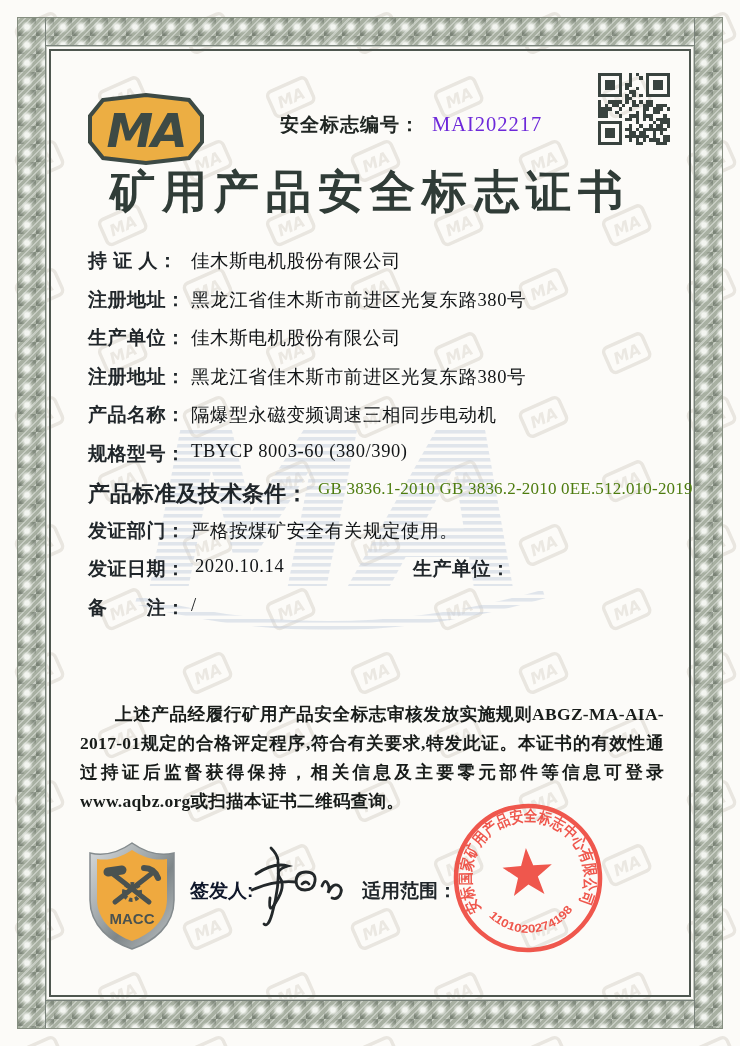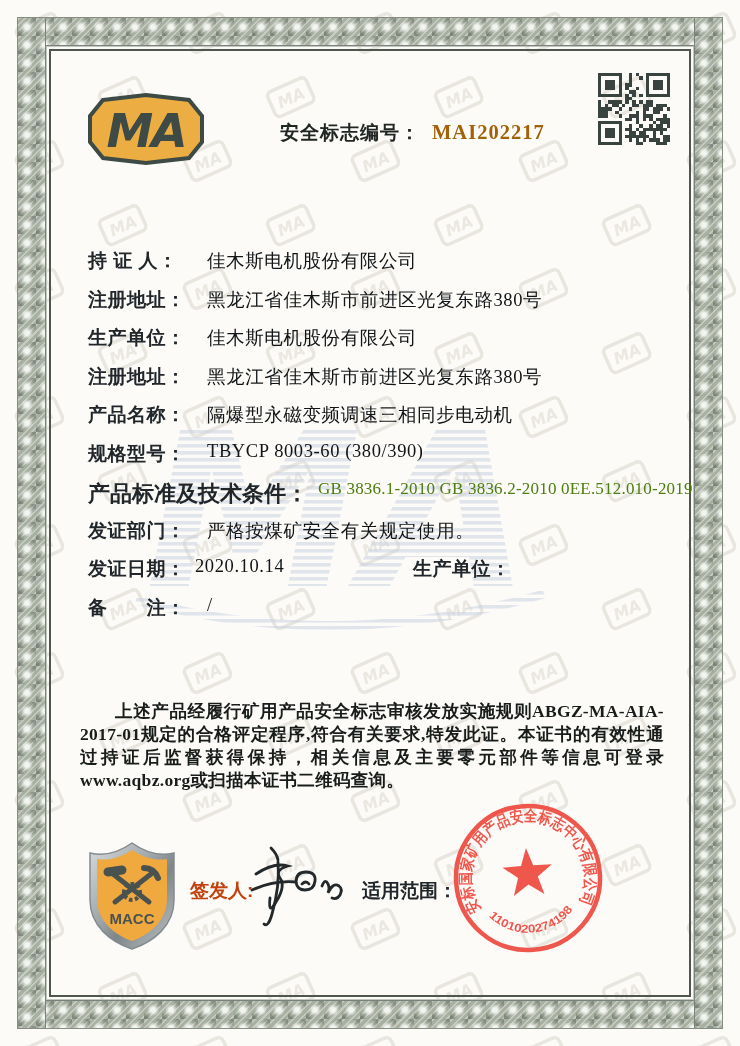--- a/index.html
+++ b/index.html
@@ -22,48 +22,48 @@
   .band-bottom{left:18px;right:18px;bottom:18px;height:27px;border-top:1px solid #79827b;}
   .band-left{left:18px;top:18px;bottom:18px;width:27px;border-right:1px solid #79827b;}
   .band-right{right:18px;top:18px;bottom:18px;width:27px;border-left:1px solid #79827b;}
   .frame-outline{position:absolute;inset:17px;border:1.5px solid #858e80;z-index:2;pointer-events:none;}
   .frame-faint{position:absolute;inset:46px;border:1px solid #c2c7bd;z-index:2;pointer-events:none;}
   .frame-dark{position:absolute;inset:49px;border:2px solid #4e564f;z-index:2;pointer-events:none;}
 
   .content{position:absolute;inset:52px;z-index:3;}
 
   .ma-logo{position:absolute;left:35px;top:41px;width:118px;height:72px;}
-  .cert-line{position:absolute;left:228px;top:68px;display:flex;align-items:baseline;gap:12px;white-space:nowrap;}
+  .cert-line{position:absolute;left:228px;top:60px;display:flex;align-items:baseline;gap:12px;white-space:nowrap;}
   .cert-line .lbl{font-weight:700;font-size:19px;color:#202623;letter-spacing:1px;}
-  .cert-line .val{font-family:"Liberation Serif",serif;font-size:20.5px;color:#a16207;letter-spacing:1px;font-weight:bold;}
+  .cert-line .val{font-family:"Liberation Serif",serif;font-size:20.5px;color:#6d28d9;letter-spacing:1px;}
   .qr{position:absolute;left:546px;top:21px;width:72px;height:72px;}
 
   .doc-title{
     position:absolute;left:0;right:0;top:110px;text-align:center;
     font-family:"Liberation Serif",serif;font-weight:700;font-size:45px;
     letter-spacing:7px;color:#303c37;white-space:nowrap;
   }
 
   .fields{position:absolute;left:36px;top:196px;width:600px;}
   .frow{display:flex;align-items:flex-start;height:38.5px;}
   .f-label{flex:0 0 99px;font-weight:700;font-size:19px;color:#20262 3;color:#20262a;white-space:pre;letter-spacing:.5px;}
   .f-label-wide{flex:0 0 auto;font-weight:700;font-size:22px;color:#20262a;white-space:pre;}
-  .f-value{font-family:"Liberation Serif",serif;font-size:18.5px;color:#121517;margin-left:20px;letter-spacing:.6px;white-space:nowrap;}
+  .f-value{font-family:"Liberation Serif",serif;font-size:18.5px;color:#121517;margin-left:4px;letter-spacing:.6px;white-space:nowrap;}
   .f-value-std{font-family:"Liberation Serif",serif;font-size:17px;color:#4d7c0f;margin-left:10px;letter-spacing:.2px;white-space:nowrap;}
   .frow-dates .f-value{flex:0 0 218px;margin-left:8px;}
   .frow-dates .f-label2{flex:0 0 99px;font-weight:700;font-size:19px;color:#20262a;white-space:pre;letter-spacing:.5px;}
 
   .statement{
     position:absolute;left:28px;top:648px;width:584px;
     font-family:"Liberation Serif",serif;font-weight:600;font-size:17.5px;
-    line-height:23px;color:#181c1a;text-align:justify;text-indent:2em;letter-spacing:.3px;
+    line-height:29px;color:#181c1a;text-align:justify;text-indent:2em;letter-spacing:.3px;
   }
 
   .macc-shield{position:absolute;left:34px;top:788px;width:92px;height:112px;}
-  .signer-label{position:absolute;left:138px;top:826px;font-weight:700;font-size:19px;color:#c2410c;white-space:nowrap;}
+  .signer-label{position:absolute;left:138px;top:826px;font-weight:700;font-size:19px;color:#0f172a;white-space:nowrap;}
   .signature{position:absolute;left:186px;top:782px;width:110px;height:118px;}
   .dept-label{position:absolute;left:310px;top:826px;font-weight:700;font-size:19px;color:#20262a;white-space:nowrap;}
   .seal{position:absolute;left:396px;top:746px;width:160px;height:160px;transform:rotate(-4deg);opacity:.92;}
 
   .center-watermark{position:absolute;left:98px;top:388px;width:480px;height:270px;z-index:1;pointer-events:none;}
 </style>
 </head>
 <body>
 
 <div class="page">
@@ -340,20 +340,21 @@
         <rect x="17" y="19" width="1" height="1" fill="#39433f"></rect>
         <rect x="19" y="19" width="1" height="1" fill="#39433f"></rect>
         <rect x="20" y="19" width="1" height="1" fill="#39433f"></rect>
         <rect x="11" y="20" width="1" height="1" fill="#39433f"></rect>
         <rect x="12" y="20" width="1" height="1" fill="#39433f"></rect>
         <rect x="17" y="20" width="1" height="1" fill="#39433f"></rect>
         <rect x="18" y="20" width="1" height="1" fill="#39433f"></rect>
         <rect x="19" y="20" width="1" height="1" fill="#39433f"></rect>
       </svg>
 
+    <div class="doc-title">矿用产品安全标志证书</div>
 
     <div class="fields">
       <div class="frow">
           <span class="f-label">持 证 人：</span>
           <span class="f-value">佳木斯电机股份有限公司</span>
         </div>
       <div class="frow">
           <span class="f-label">注册地址：</span>
           <span class="f-value">黑龙江省佳木斯市前进区光复东路380号</span>
         </div>

